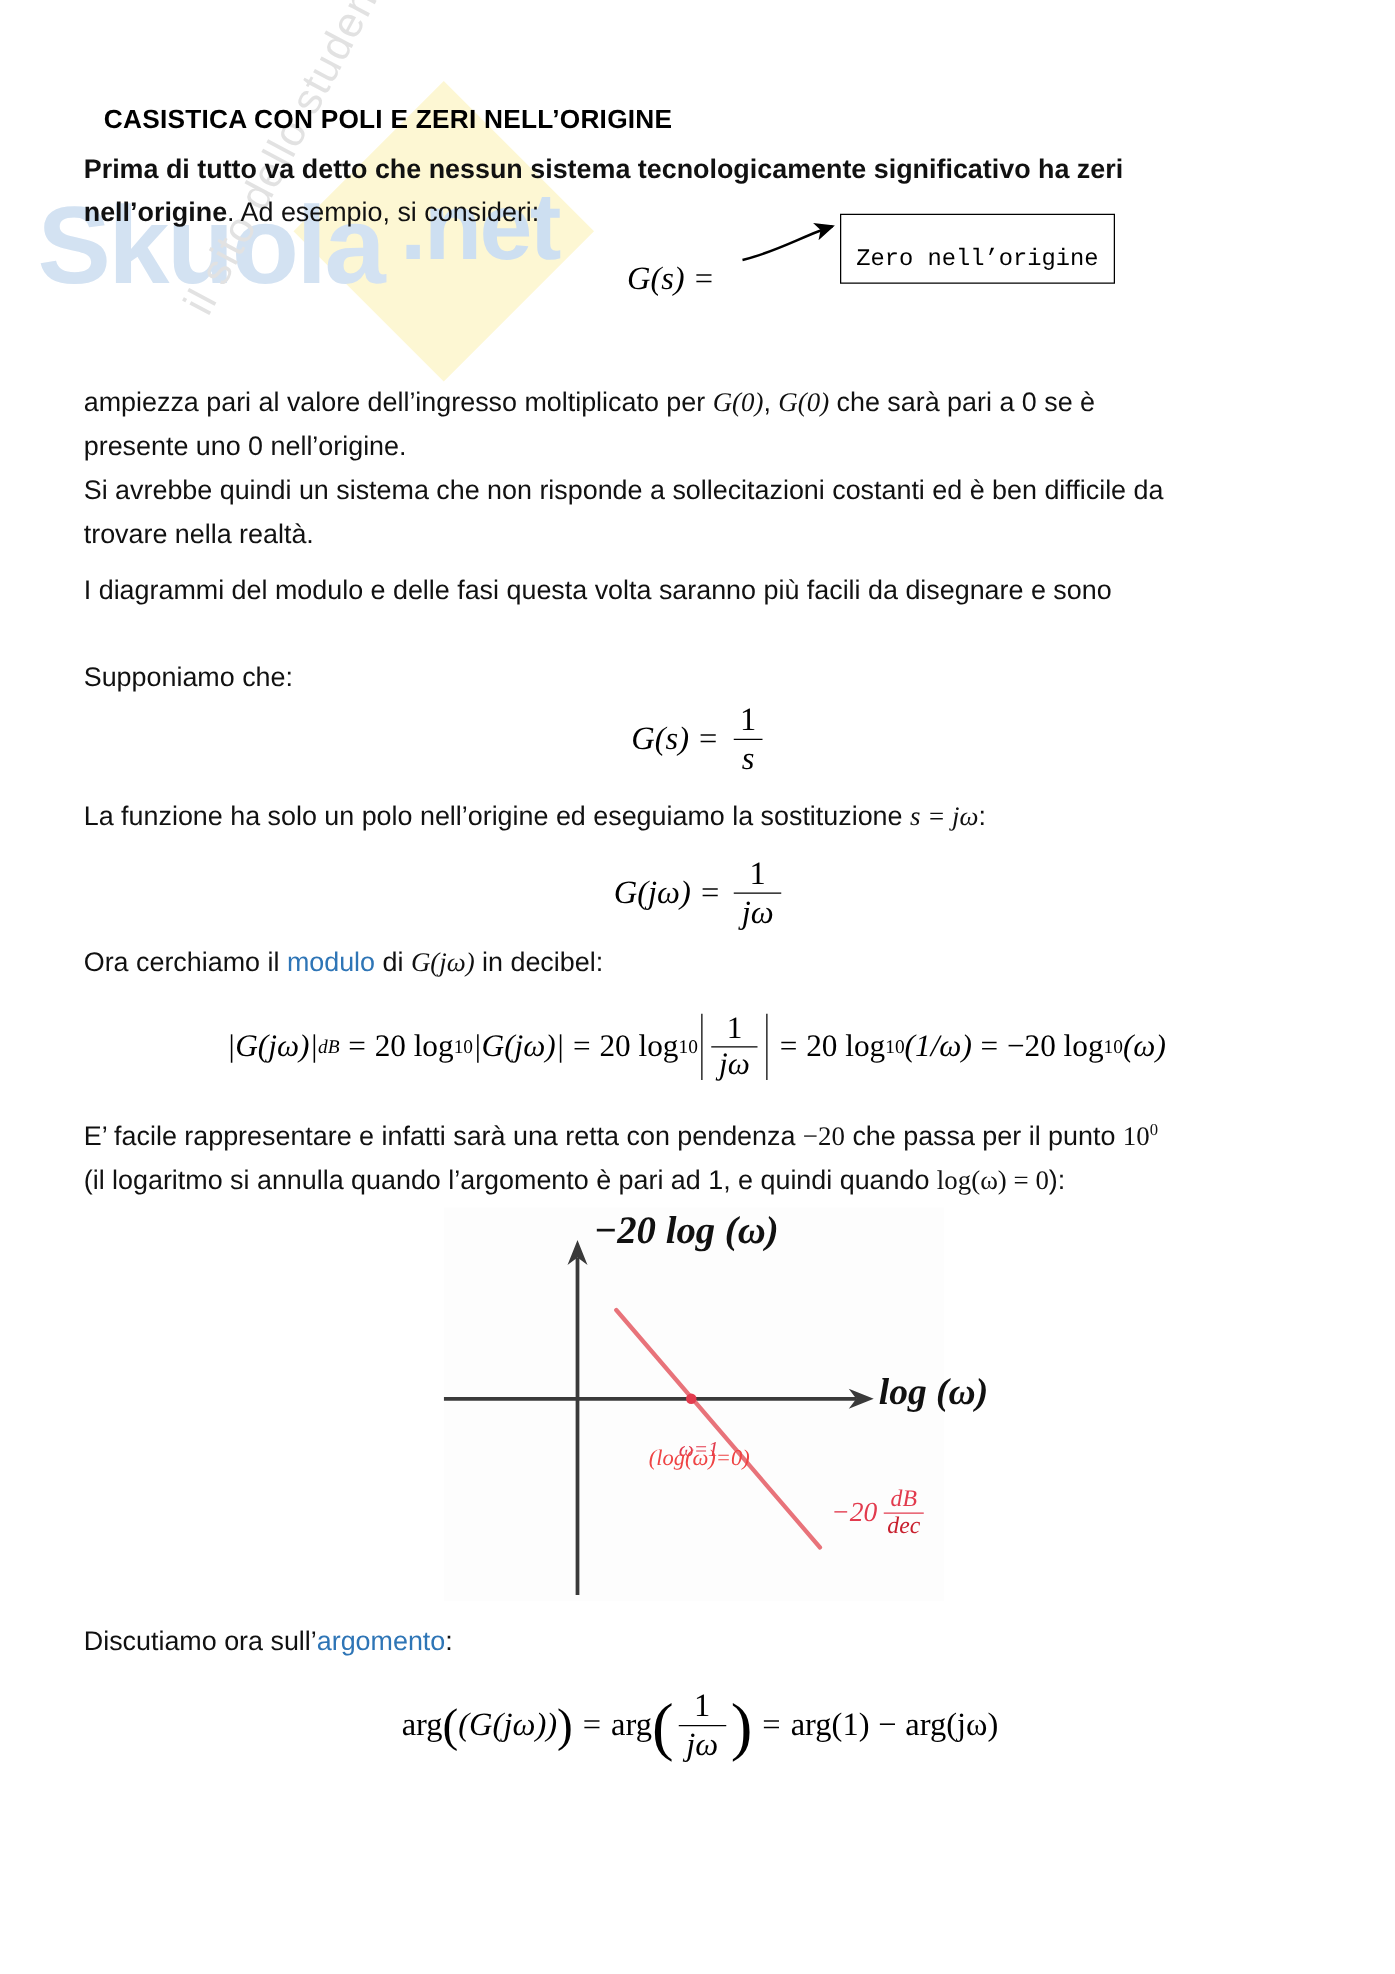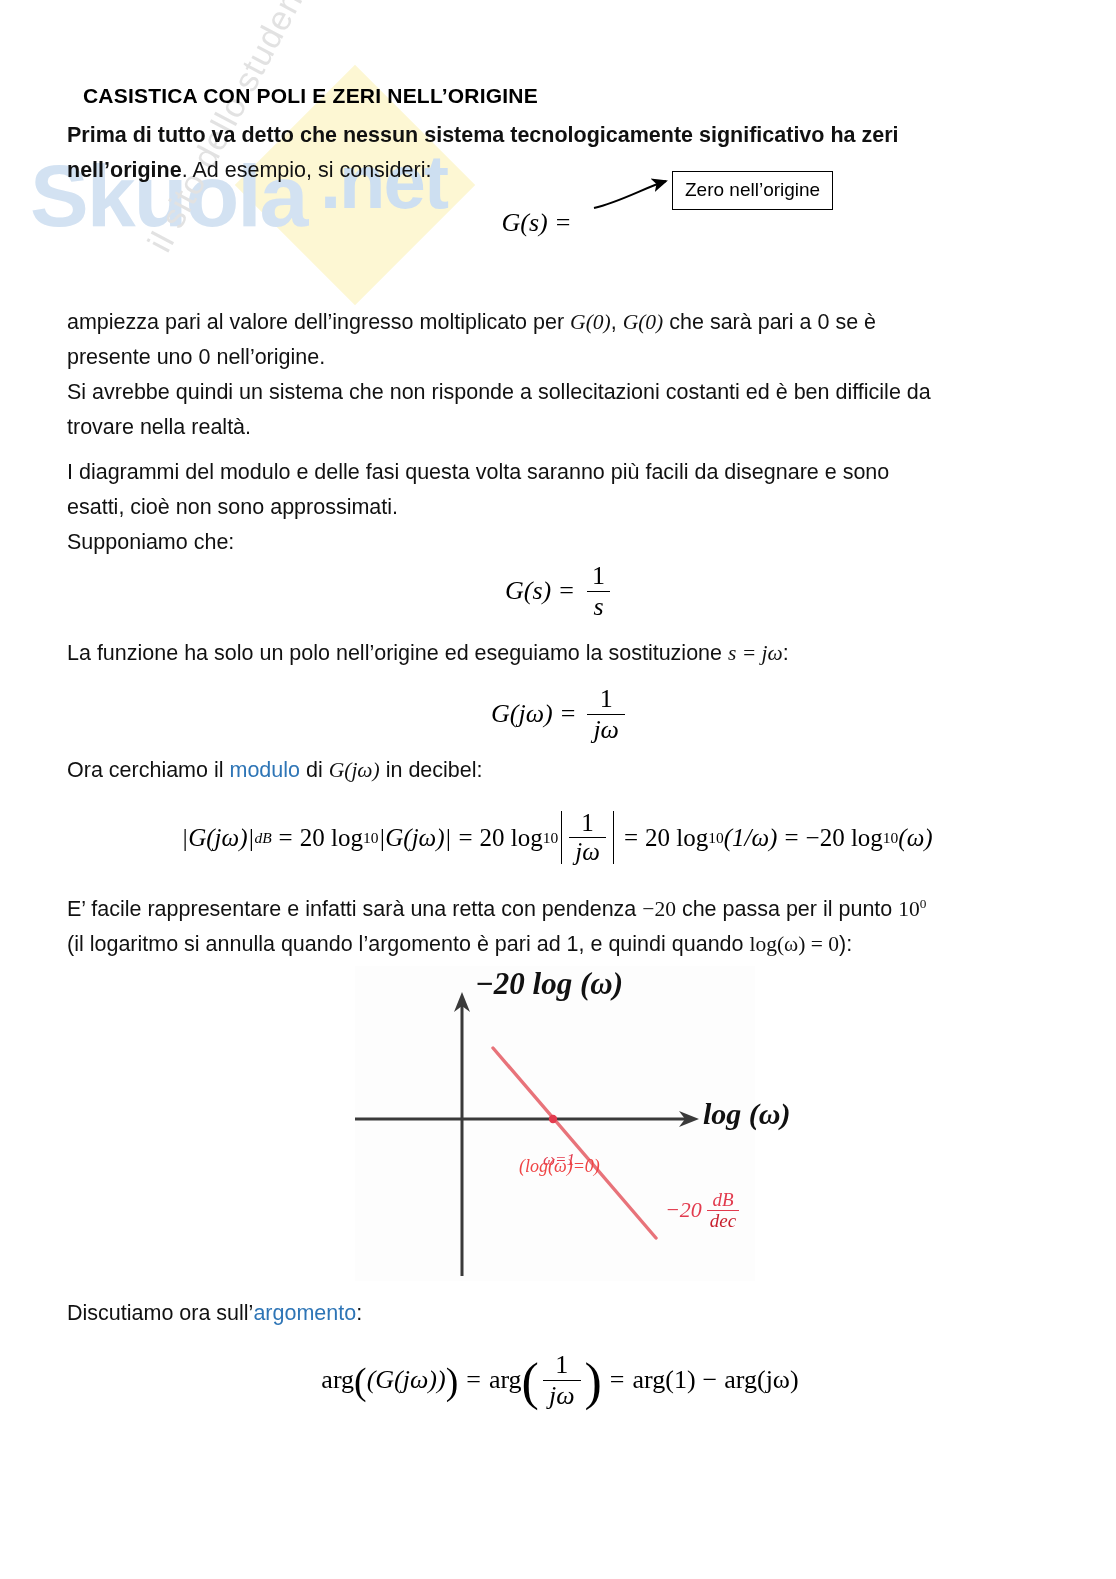--- a/index.html
+++ b/index.html
@@ -147,22 +147,22 @@
     top: 1px;
   }
 
   
   #callout {
     position: absolute;
     left: 672px;
     top: 171px;
     border: 1.4px solid #000;
     background: #ffffff;
-    padding: 7px 12px 8px 12px;
-    font-family: Liberation Sans, sans-serif;
+    padding: 24px 12px 8px 12px;
+    font-family: Liberation Mono, monospace;
     font-size: 19px;
     color: #000;
     white-space: nowrap;
   }
   #callout-arrow {
     position: absolute;
     left: 590px;
     top: 172px;
     width: 100px;
     height: 40px;
@@ -239,21 +239,21 @@
       <span>presente uno 0 nell’origine.</span>
     </p>
 
     <p class="para blk" style="left:67px; top:375px; width:980px;">
       <span>Si avrebbe quindi un sistema che non risponde a sollecitazioni costanti ed è ben difficile da</span><br>
       <span>trovare nella realtà.</span>
     </p>
 
     <p class="para blk" style="left:67px; top:455px; width:980px;">
       <span>I diagrammi del modulo e delle fasi questa volta saranno più facili da disegnare e sono</span><br>
-      <span>esatti, cioè non sono approssimati.</span><br>
+      <br>
       <span>Supponiamo che:</span>
     </p>
 
     <div class="math blk" style="left:400px; top:560px; width:320px; height:62px;">
       <span class="it">G(s)</span>
       <span style="margin:0 8px;">=</span>
       <span class="frac">
         <span class="num">1</span>
         <span class="den it">s</span>
       </span>

